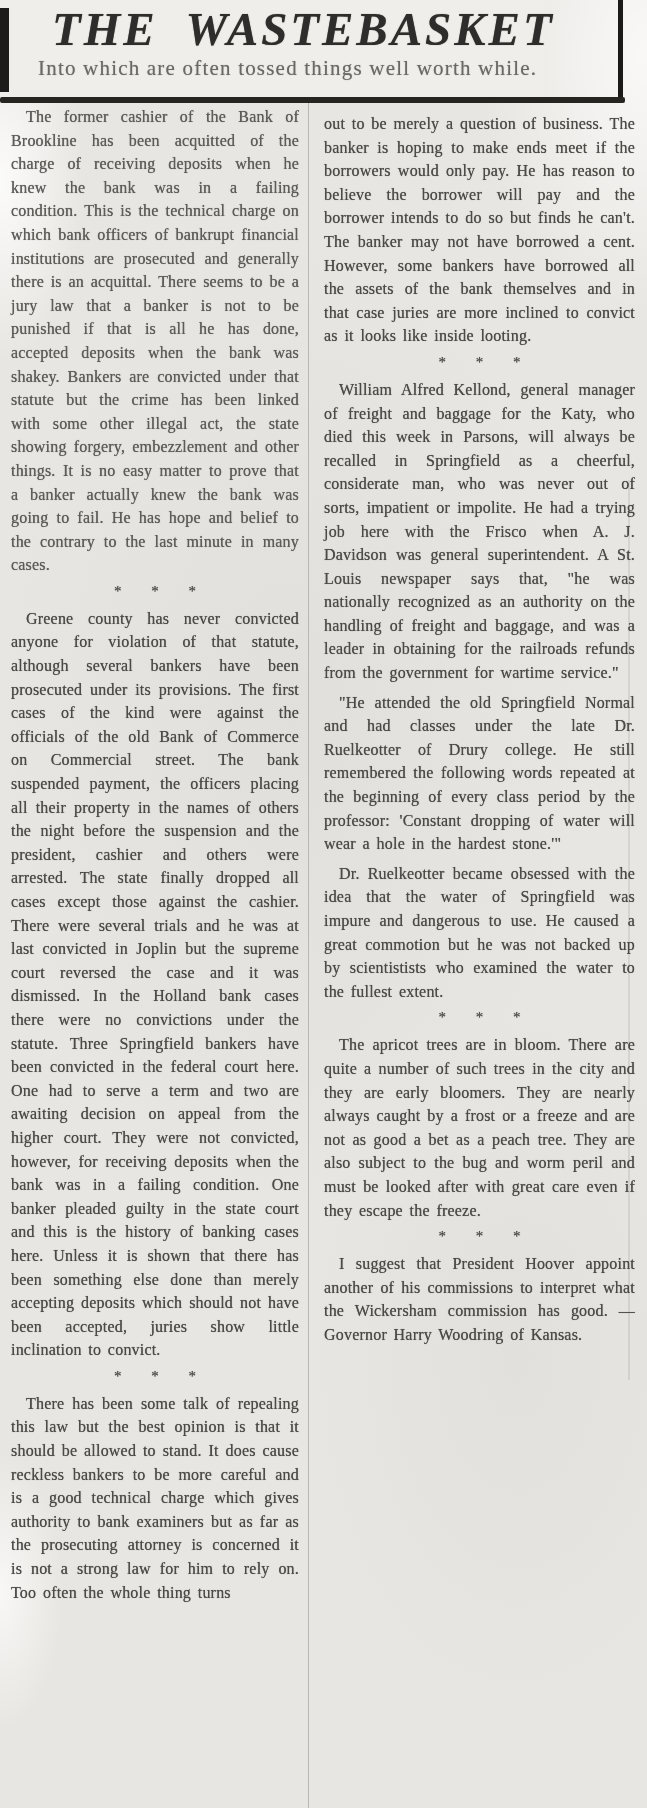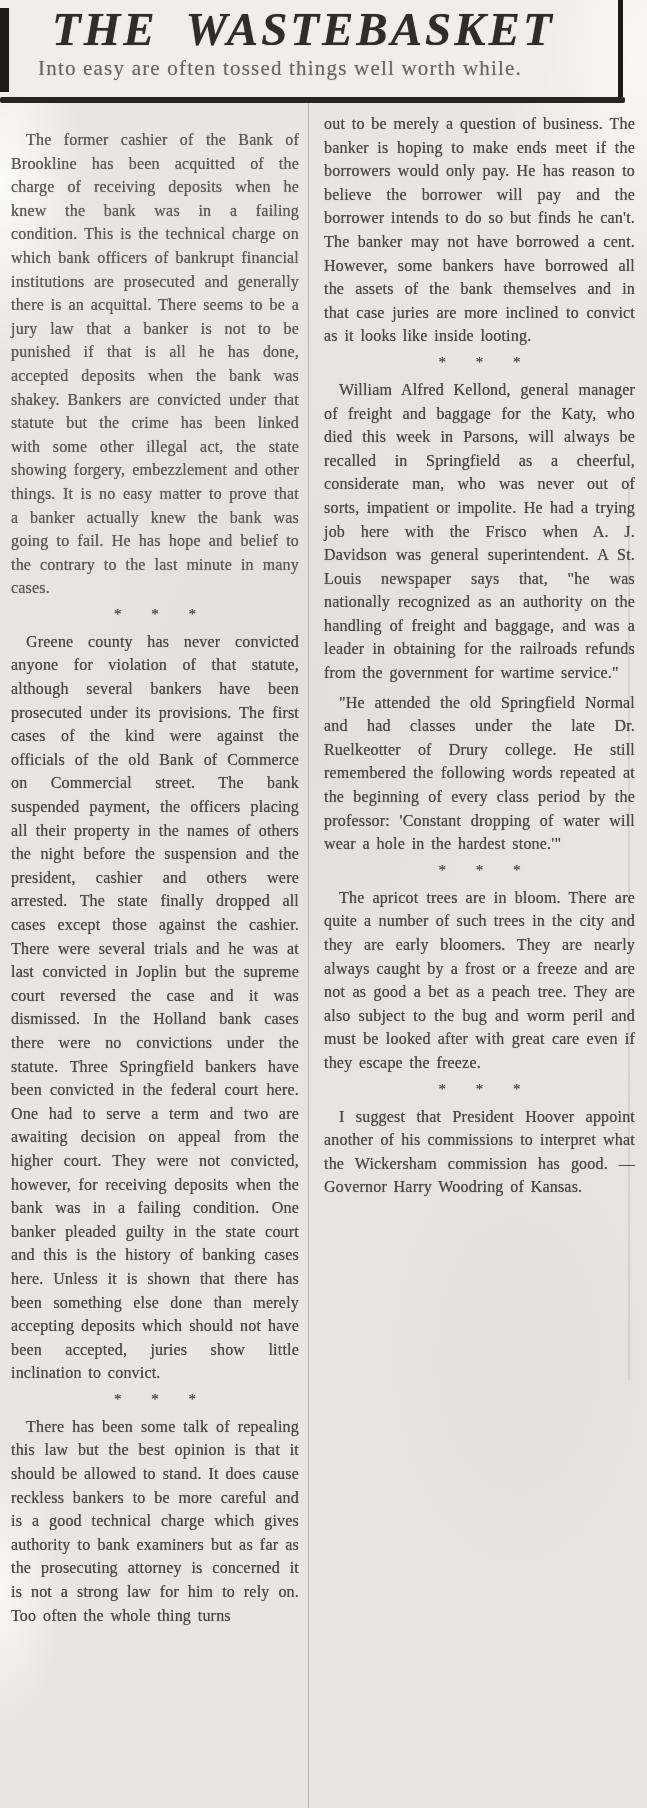--- a/index.html
+++ b/index.html
@@ -33,21 +33,21 @@
     margin:0 0 0 38px;
     font-size:21px;letter-spacing:1.2px;
     color:#6b6965;white-space:nowrap;
     text-shadow:0 0 1px rgba(90,88,84,.5);
   }
   .content{
     position:absolute;top:103px;left:0;width:647px;height:1705px;
     display:flex;
   }
   .col{box-sizing:border-box;color:#4b4a47;}
-  .col-left{width:309px;padding:25px 9px 0 11px;border-right:1px solid #b9b7b2;}
+  .col-left{width:309px;padding:2px 9px 0 11px;border-right:1px solid #b9b7b2;}
   .col-right{flex:1;padding:9px 12px 0 15px;}
   p.para{
     margin:0 0 6px 0;
     text-align:justify;text-indent:15px;
     font-size:16px;line-height:23.6px;
     letter-spacing:.2px;word-spacing:2.5px;
     text-shadow:0 0 .7px rgba(75,73,70,.85);
   }
   p.no-indent{text-indent:0;}
   p.fade{color:#5e5c59;}
@@ -57,37 +57,38 @@
     letter-spacing:13px;padding-left:13px;
     color:#4e4c49;text-shadow:0 0 .7px rgba(75,73,70,.85);
   }
 </style>
 </head>
 <body>
 
 <div class="masthead">
   <div class="left-ink-bar"></div>
   <div class="title">THE WASTEBASKET</div>
-  <div class="subtitle">Into easy are often tossed things well worth while.</div>
+  <div class="subtitle">Into which are often tossed things well worth while.</div>
 </div>
 <div class="masthead-right-border"></div>
 <div class="masthead-rule"></div>
 <div class="right-faint-line"></div>
 
 <div class="content">
   <div class="col col-left">
     <p class="para fade">The former cashier of the Bank of Brookline has been acquitted of the charge of receiving deposits when he knew the bank was in a failing condition. This is the technical charge on which bank officers of bankrupt financial institutions are prosecuted and generally there is an acquittal. There seems to be a jury law that a banker is not to be punished if that is all he has done, accepted deposits when the bank was shakey. Bankers are convicted under that statute but the crime has been linked with some other illegal act, the state showing forgery, embezzlement and other things. It is no easy matter to prove that a banker actually knew the bank was going to fail. He has hope and belief to the contrary to the last minute in many cases.</p>
     <div class="sep">* * *</div>
     <p class="para">Greene county has never convicted anyone for violation of that statute, although several bankers have been prosecuted under its provisions. The first cases of the kind were against the officials of the old Bank of Commerce on Commercial street. The bank suspended payment, the officers placing all their property in the names of others the night before the suspension and the president, cashier and others were arrested. The state finally dropped all cases except those against the cashier. There were several trials and he was at last convicted in Joplin but the supreme court reversed the case and it was dismissed. In the Holland bank cases there were no convictions under the statute. Three Springfield bankers have been convicted in the federal court here. One had to serve a term and two are awaiting decision on appeal from the higher court. They were not convicted, however, for receiving deposits when the bank was in a failing condition. One banker pleaded guilty in the state court and this is the history of banking cases here. Unless it is shown that there has been something else done than merely accepting deposits which should not have been accepted, juries show little inclination to convict.</p>
     <div class="sep">* * *</div>
     <p class="para">There has been some talk of repealing this law but the best opinion is that it should be allowed to stand. It does cause reckless bankers to be more careful and is a good technical charge which gives authority to bank examiners but as far as the prosecuting attorney is concerned it is not a strong law for him to rely on. Too often the whole thing turns</p>
   </div>
   <div class="col col-right">
     <p class="para no-indent">out to be merely a question of business. The banker is hoping to make ends meet if the borrowers would only pay. He has reason to believe the borrower will pay and the borrower intends to do so but finds he can't. The banker may not have borrowed a cent. However, some bankers have borrowed all the assets of the bank themselves and in that case juries are more inclined to convict as it looks like inside looting.</p>
     <div class="sep">* * *</div>
     <p class="para">William Alfred Kellond, general manager of freight and baggage for the Katy, who died this week in Parsons, will always be recalled in Springfield as a cheerful, considerate man, who was never out of sorts, impatient or impolite. He had a trying job here with the Frisco when A. J. Davidson was general superintendent. A St. Louis newspaper says that, "he was nationally recognized as an authority on the handling of freight and baggage, and was a leader in obtaining for the railroads refunds from the government for wartime service."</p>
     <p class="para">"He attended the old Springfield Normal and had classes under the late Dr. Ruelkeotter of Drury college. He still remembered the following words repeated at the beginning of every class period by the professor: 'Constant dropping of water will wear a hole in the hardest stone.'"</p>
+    <p class="para">Dr. Ruelkeotter became obsessed with the idea that the water of Springfield was impure and dangerous to use. He caused a great commotion but he was not backed up by scientistists who examined the water to the fullest extent.</p>
     <div class="sep">* * *</div>
     <p class="para">The apricot trees are in bloom. There are quite a number of such trees in the city and they are early bloomers. They are nearly always caught by a frost or a freeze and are not as good a bet as a peach tree. They are also subject to the bug and worm peril and must be looked after with great care even if they escape the freeze.</p>
     <div class="sep">* * *</div>
     <p class="para">I suggest that President Hoover appoint another of his commissions to interpret what the Wickersham commission has good. — Governor Harry Woodring of Kansas.</p>
   </div>
 </div>
 
 </body></html>

